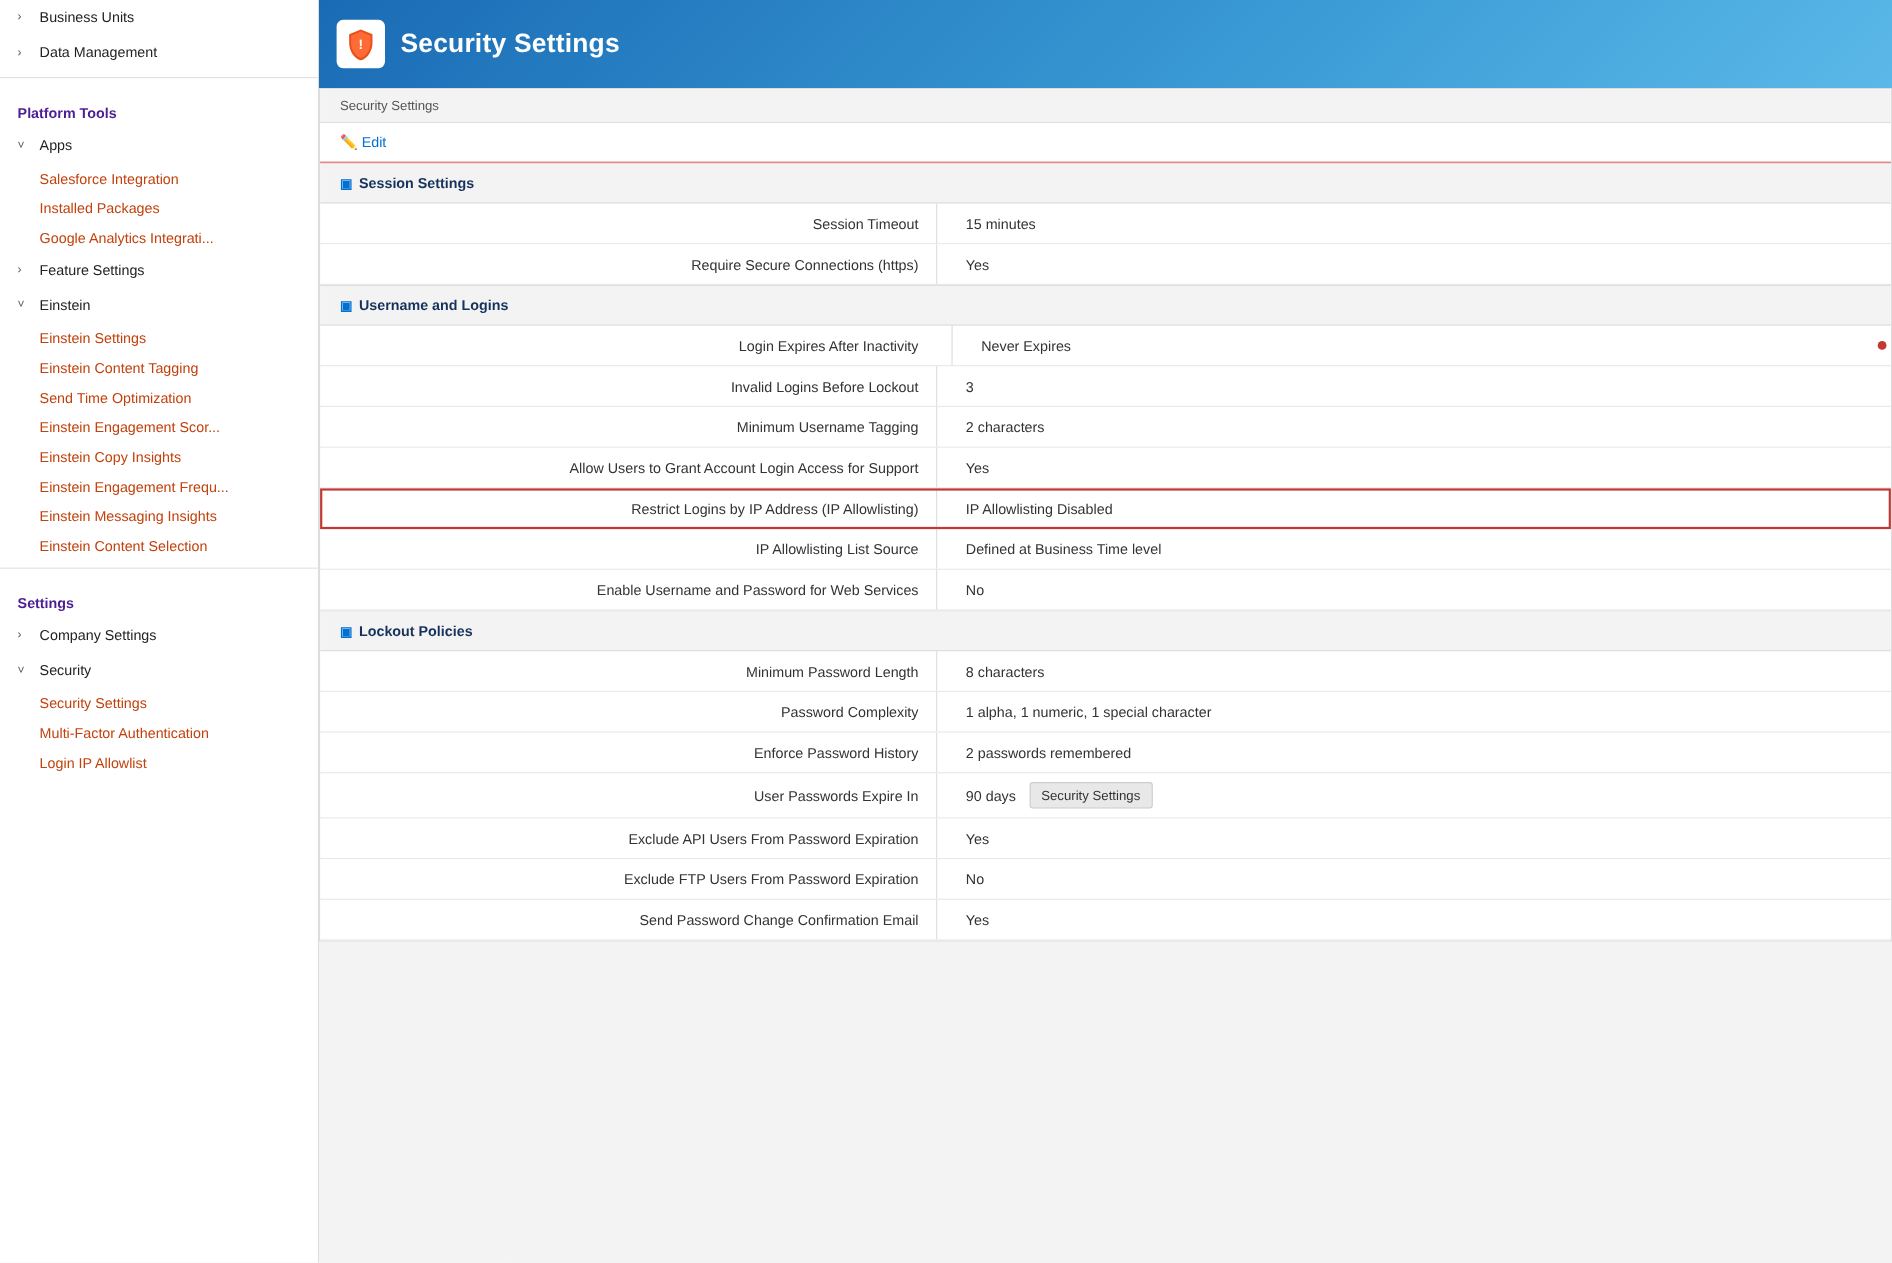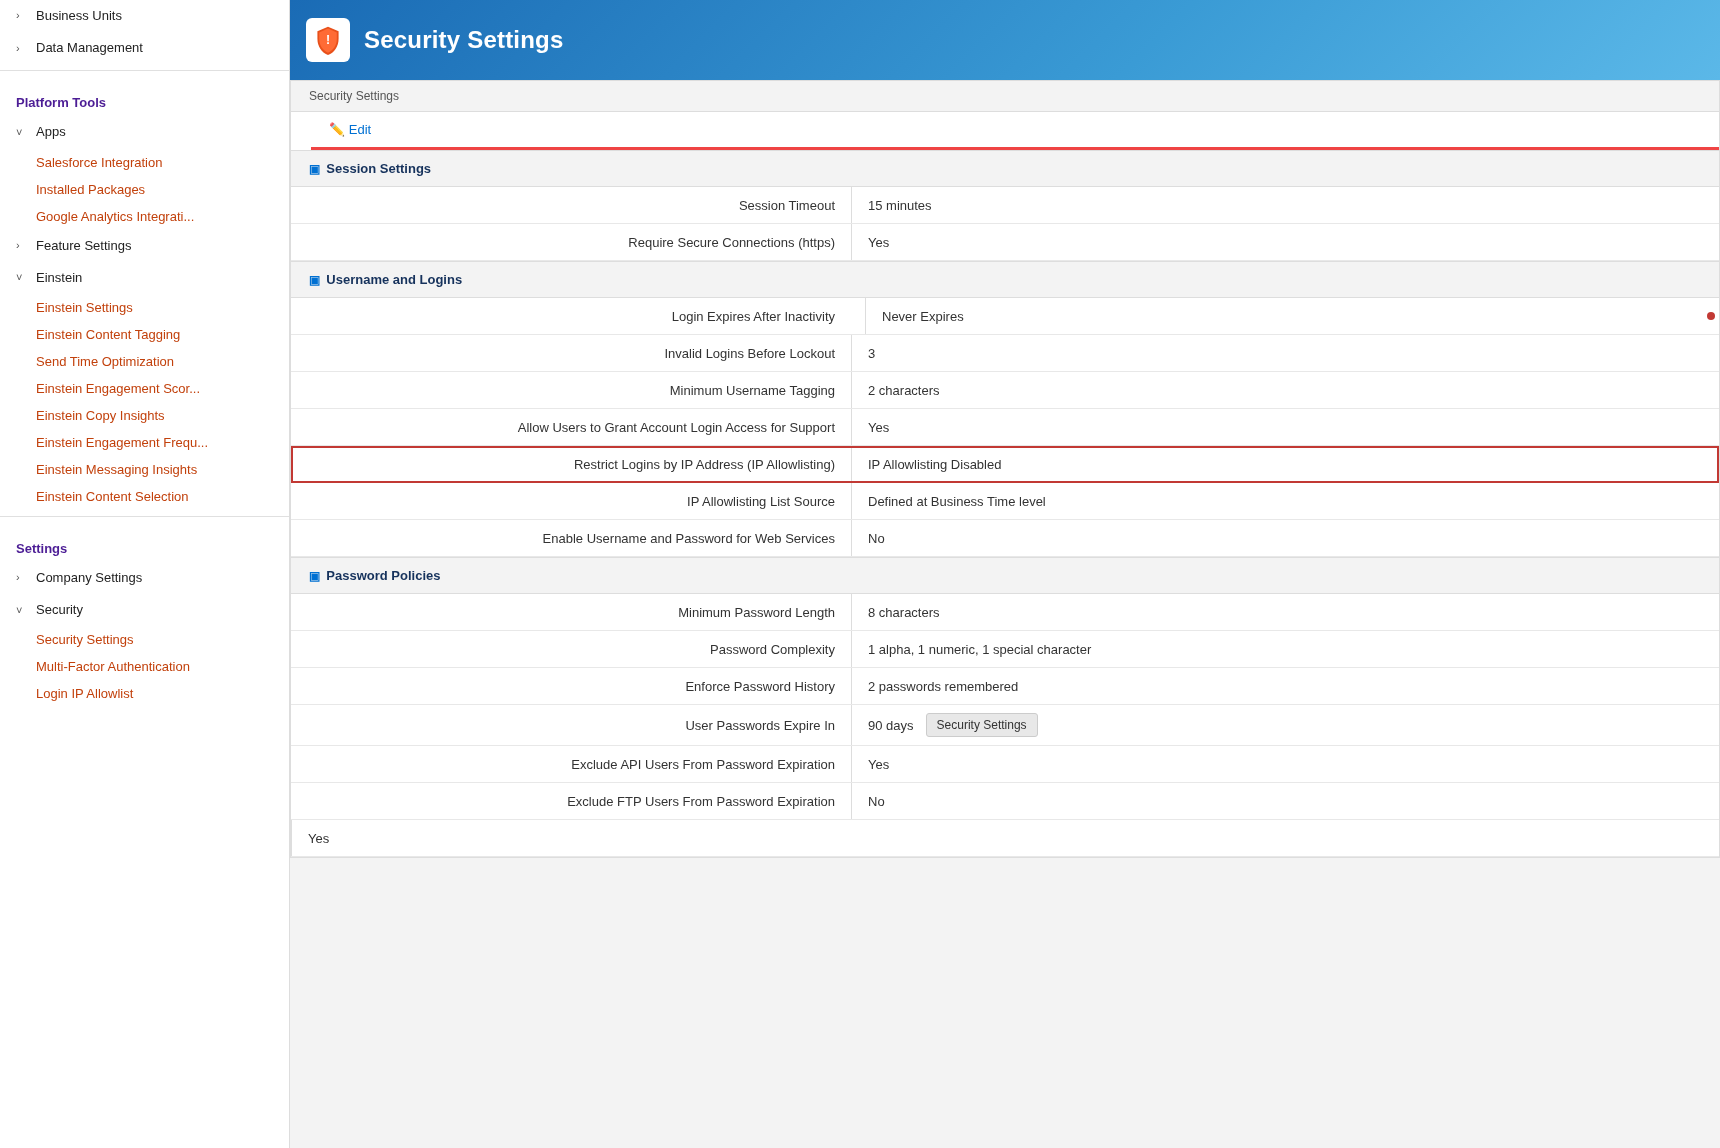--- a/index.html
+++ b/index.html
@@ -96,23 +96,22 @@
     .content-breadcrumb {
       background: #f3f3f3;
       padding: 8px 18px;
       font-size: 12px;
       color: #555;
       border-bottom: 1px solid #ddd;
     }
 
     .edit-bar {
       padding: 10px 18px;
-      border-bottom: 3px solid #ef4444;
+      border-bottom: 1px solid #ef4444;
       background: #fff;
-      margin-left: 20px;
     }
     .edit-btn {
       background: none;
       border: none;
       font-size: 13px;
       color: #0070d2;
       cursor: pointer;
       display: flex;
       align-items: center;
       gap: 5px;
@@ -150,21 +149,21 @@
     .field-label {
       flex: 0 0 560px;
       text-align: right;
       padding: 8px 16px 8px 18px;
       font-weight: 400;
       color: #333;
       font-size: 13px;
     }
     .field-value {
       flex: 1;
-      padding: 8px 16px;
+      padding: 8px 26px;
       color: #333;
       font-size: 13px;
       border-left: 1px solid #ddd;
       min-height: 36px;
       display: flex;
       align-items: center;
     }
     .field-row.highlighted {
       outline: 2px solid #c23934;
       outline-offset: -2px;
@@ -350,21 +349,21 @@
       </div>
       <div class="field-row">
         <div class="field-label">Enable Username and Password for Web Services</div>
         <div class="field-value">No</div>
       </div>
     </div>
 
     <div class="settings-section">
       <div class="section-header">
         <span class="section-collapse-icon">▣</span>
-        <span>Password Policies</span>
+        <span>Lockout Policies</span>
       </div>
       <div class="field-row">
         <div class="field-label">Minimum Password Length</div>
         <div class="field-value">8 characters</div>
       </div>
       <div class="field-row">
         <div class="field-label">Password Complexity</div>
         <div class="field-value">1 alpha, 1 numeric, 1 special character</div>
       </div>
       <div class="field-row">
@@ -380,17 +379,18 @@
       </div>
       <div class="field-row">
         <div class="field-label">Exclude API Users From Password Expiration</div>
         <div class="field-value">Yes</div>
       </div>
       <div class="field-row">
         <div class="field-label">Exclude FTP Users From Password Expiration</div>
         <div class="field-value">No</div>
       </div>
       <div class="field-row">
+        <div class="field-label">Send Password Change Confirmation Email</div>
         <div class="field-value">Yes</div>
       </div>
     </div>
   </div>
 </div>
 
 </body></html>

